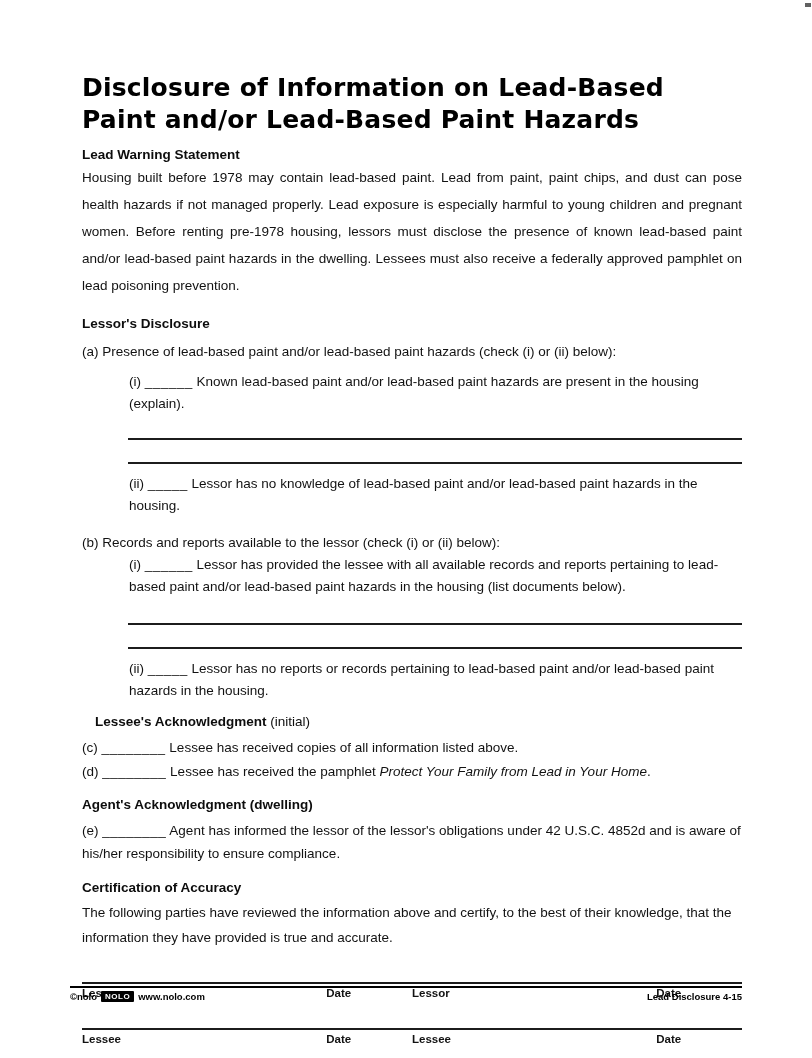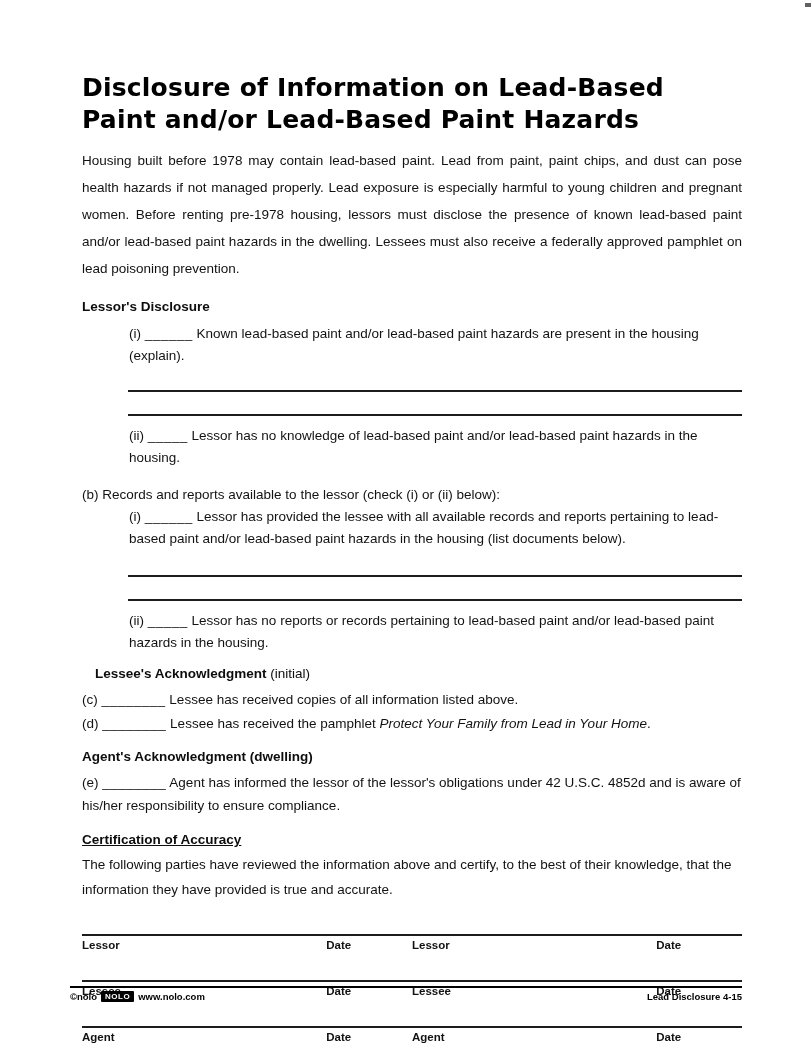--- a/index.html
+++ b/index.html
@@ -115,24 +115,29 @@
 </style>
 </head>
 <body>
 
 <div class="page">
   <div class="scan-speck"></div>
 
   <div class="content">
     <h1 class="doc-title"><span>Disclosure of Information on Lead-Based</span><br><span>Paint and/or Lead-Based Paint Hazards</span></h1>
 
+    <h3 class="h3">Lead Warning Statement</h3>
     <p class="body-par justify">Housing built before 1978 may contain lead-based paint. Lead from paint, paint chips, and dust can pose health hazards if not managed properly. Lead exposure is especially harmful to young children and pregnant women. Before renting pre-1978 housing, lessors must disclose the presence of known lead-based paint and/or lead-based paint hazards in the dwelling. Lessees must also receive a federally approved pamphlet on lead poisoning prevention.</p>
 
     <h3 class="h3 mt-sec">Lessor's Disclosure</h3>
 
+    <div class="item-row" style="margin-top:10px;">
+      <span>(a)</span>
+      <span>Presence of lead-based paint and/or lead-based paint hazards (check (i) or (ii) below):</span>
+    </div>
 
     <div class="sub-block" style="margin-top:9px;">
       <span>(i)</span>
       <span class="blank">______</span>
       <span>Known lead-based paint and/or lead-based paint hazards are present in the housing</span>
       <br>
       <span>(explain).</span>
     </div>
 
     <div class="write-line" style="margin-top:24px;"></div>
@@ -183,21 +188,21 @@
     </div>
 
     <h3 class="h3" style="margin-top:14px;">Agent's Acknowledgment (dwelling)</h3>
 
     <div class="ack-row" style="margin-top:7px;">
       <span>(e)</span>
       <span class="blank">________</span>
       <span>Agent has informed the lessor of the lessor's obligations under 42 U.S.C. 4852d and is aware of his/her responsibility to ensure compliance.</span>
     </div>
 
-    <h3 class="h3" style="margin-top:15px;text-decoration:underline;">Certification of Accuracy</h3>
+    <h3 class="h3" style="margin-top:15px;">Certification of Accuracy</h3>
     <p class="cert-par">The following parties have reviewed the information above and certify, to the best of their knowledge, that the information they have provided is true and accurate.</p>
 
     <div class="sig-grid">
 
       <div class="sig-row">
         <div class="sig-cell">
           <span>Lessor</span>
           <span class="sig-date">Date</span>
         </div>
         <div class="sig-cell">

